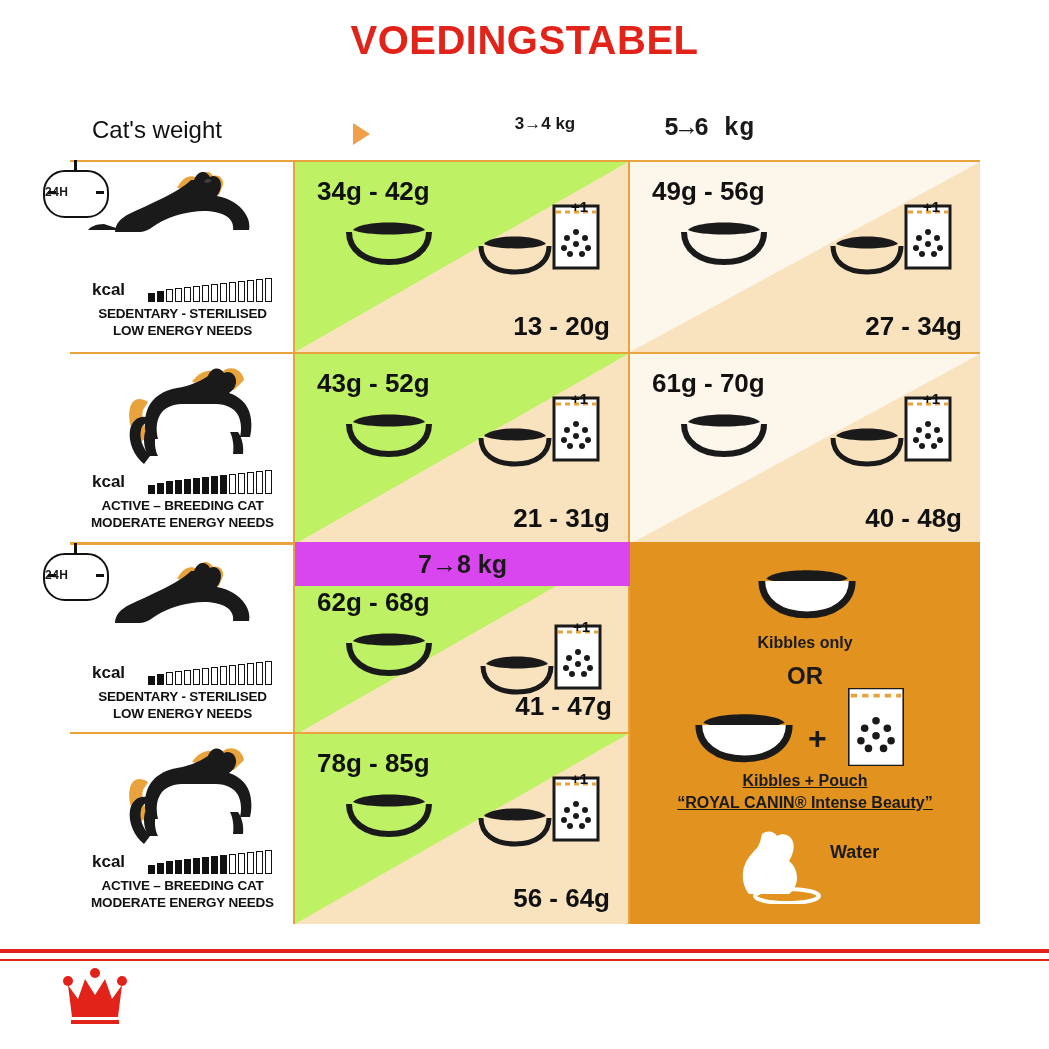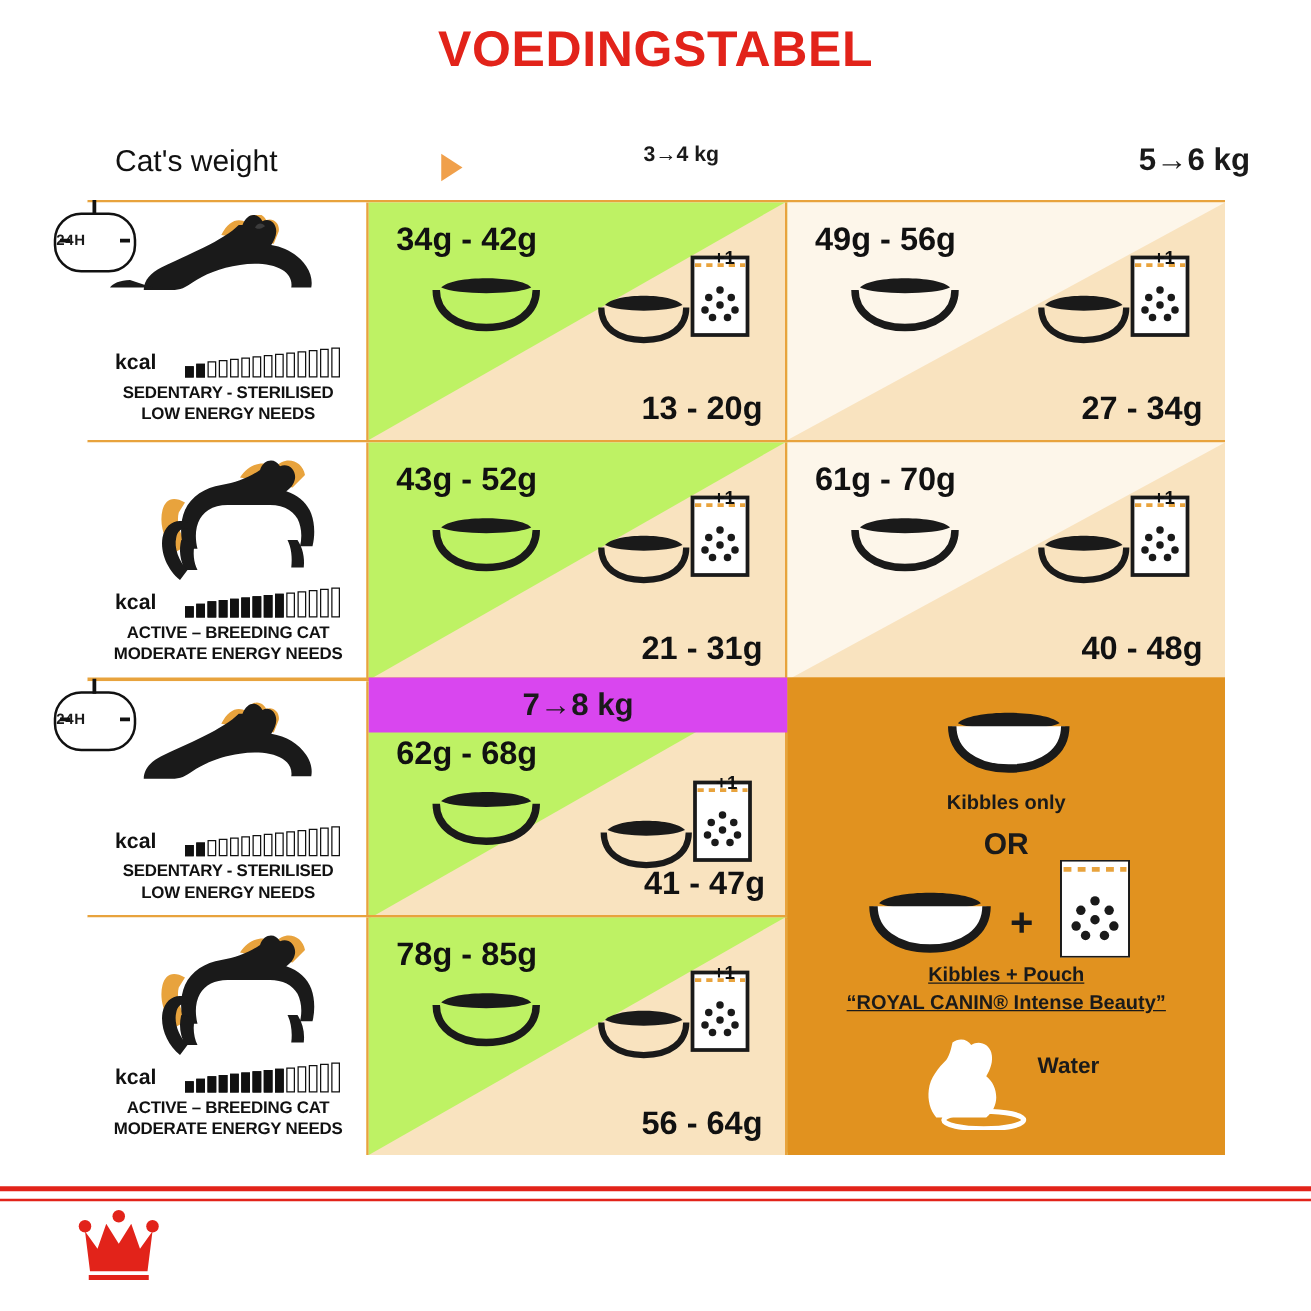--- a/index.html
+++ b/index.html
@@ -28,21 +28,21 @@
   .hdr-label{
     position:absolute;left:22px;top:4px;
     font-size:24px;font-weight:500;color:#111;
   }
   .hdr-arrow{
     position:absolute;left:283px;top:11px;
     width:0;height:0;border-left:17px solid #f0a04b;
     border-top:11px solid transparent;border-bottom:11px solid transparent;
   }
   .hdr-w1{position:absolute;left:330px;top:2px;width:290px;text-align:center;font-size:17px;font-weight:bold;}
-  .hdr-w2{position:absolute;left:640px;top:2px;width:290px;text-align:right;font-size:25px;font-weight:bold;}
+  .hdr-w2{position:absolute;left:594px;top:2px;width:290px;text-align:left;font-size:25px;font-weight:bold;font-family:Liberation Mono, monospace;}
 
   
   .grid{
     position:absolute;left:70px;top:160px;width:910px;height:760px;
     border-top:2px solid #e8a33d;
   }
   .row{position:absolute;left:0;width:910px;height:190px;}
   .r1{top:0;}
   .r2{top:190px;border-top:2px solid #e8a33d;}
   .r3{top:380px;border-top:3px solid #e8a33d;}

